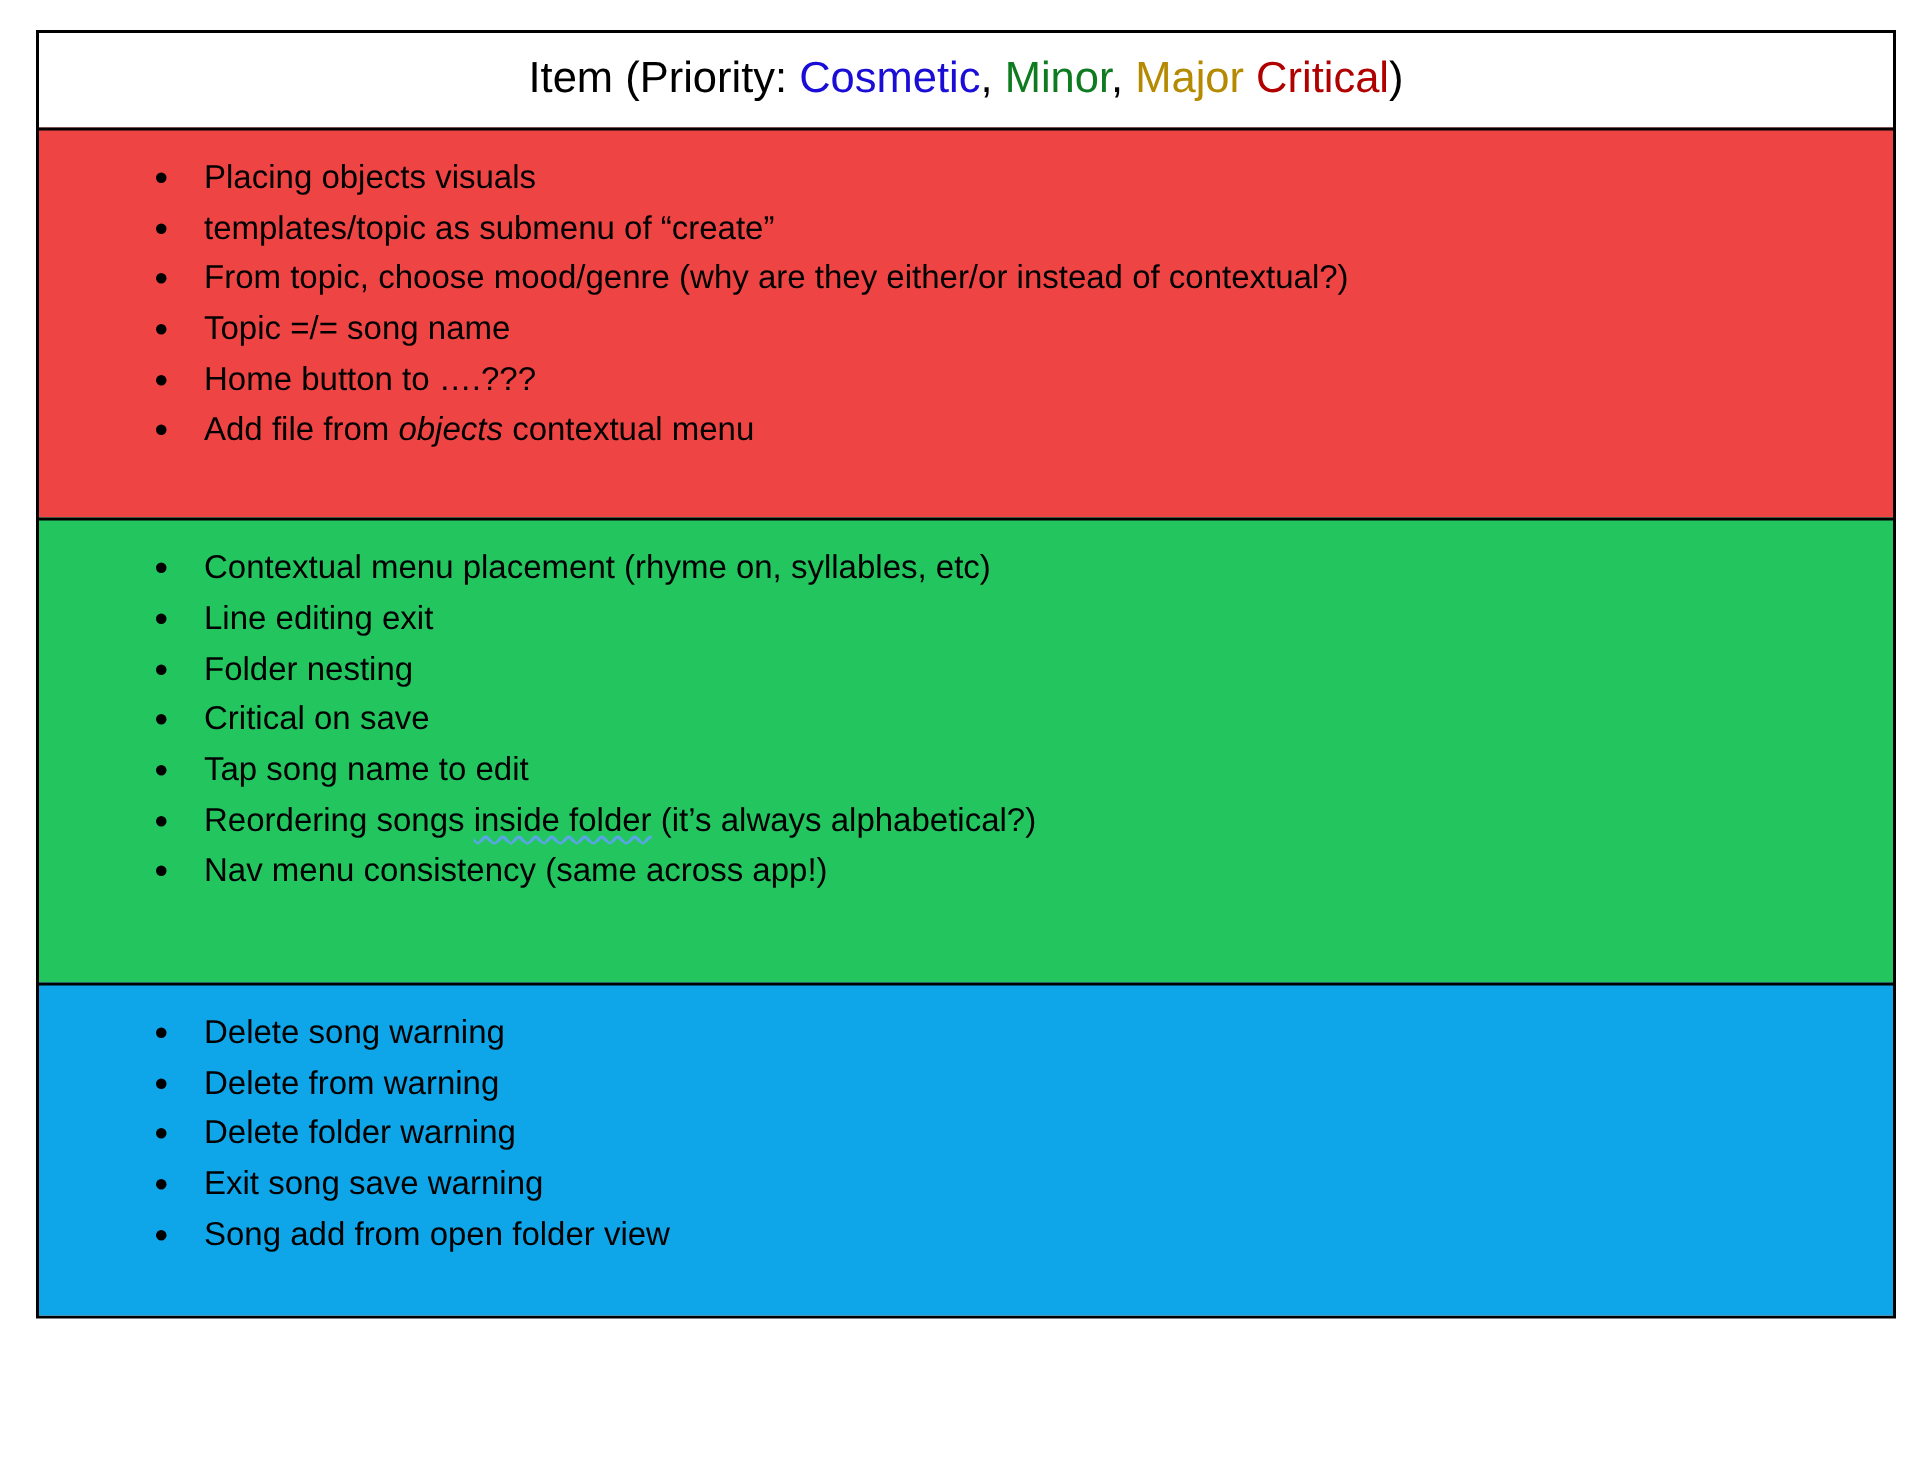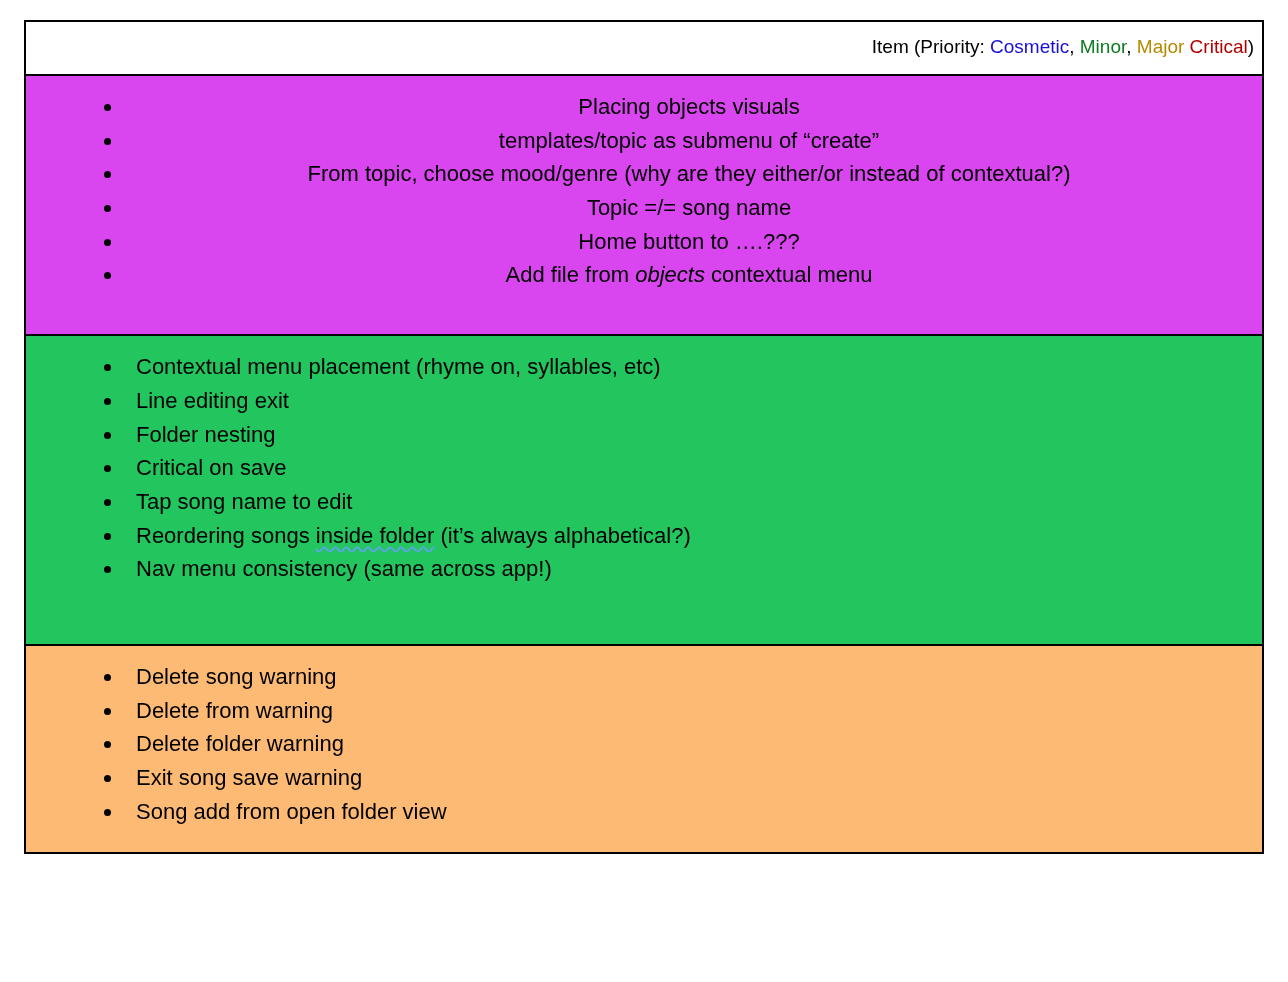--- a/index.html
+++ b/index.html
@@ -14,23 +14,23 @@
     box-sizing: border-box;
     padding: 20px 24px;
   }
   .panel {
     width: 100%;
     border: 2px solid #000000;
     box-sizing: border-box;
     background: #ffffff;
   }
   .header-row {
-    text-align: right;
+    text-align: center;
     padding: 14px 8px 16px 8px;
-    font-size: 19px;
+    font-size: 29px;
     background: #ffffff;
   }
   .header-row .label { color: #000000; }
   .header-row .cosmetic { color: #1a0dd6; }
   .header-row .minor { color: #0f7b20; }
   .header-row .major { color: #b58a00; }
   .header-row .critical { color: #b00000; }
   .section {
     border-top: 2px solid #000000;
     padding: 14px 20px 28px 58px;
@@ -39,23 +39,23 @@
   }
   .section ul {
     margin: 0;
     padding-left: 40px;
     list-style: disc;
   }
   .section li {
     padding: 2px 0 2px 12px;
   }
   .section.cosmetic { background: #c5dbf0; padding-bottom: 16px; }
-  .section.minor    { background: #d946ef; padding-bottom: 42px; text-align: center; }
+  .section.minor    { background: #ef4444; padding-bottom: 42px; }
   .section.major    { background: #22c55e; padding-bottom: 58px; }
-  .section.critical { background: #fdba74; padding-bottom: 24px; }
+  .section.critical { background: #0ea5e9; padding-bottom: 38px; }
   .italic { font-style: italic; }
   .squiggle {
     text-decoration-line: underline;
     text-decoration-style: wavy;
     text-decoration-color: #5aa5e6;
     text-decoration-thickness: 1.5px;
     text-underline-offset: 3px;
   }
 </style>
 </head>

